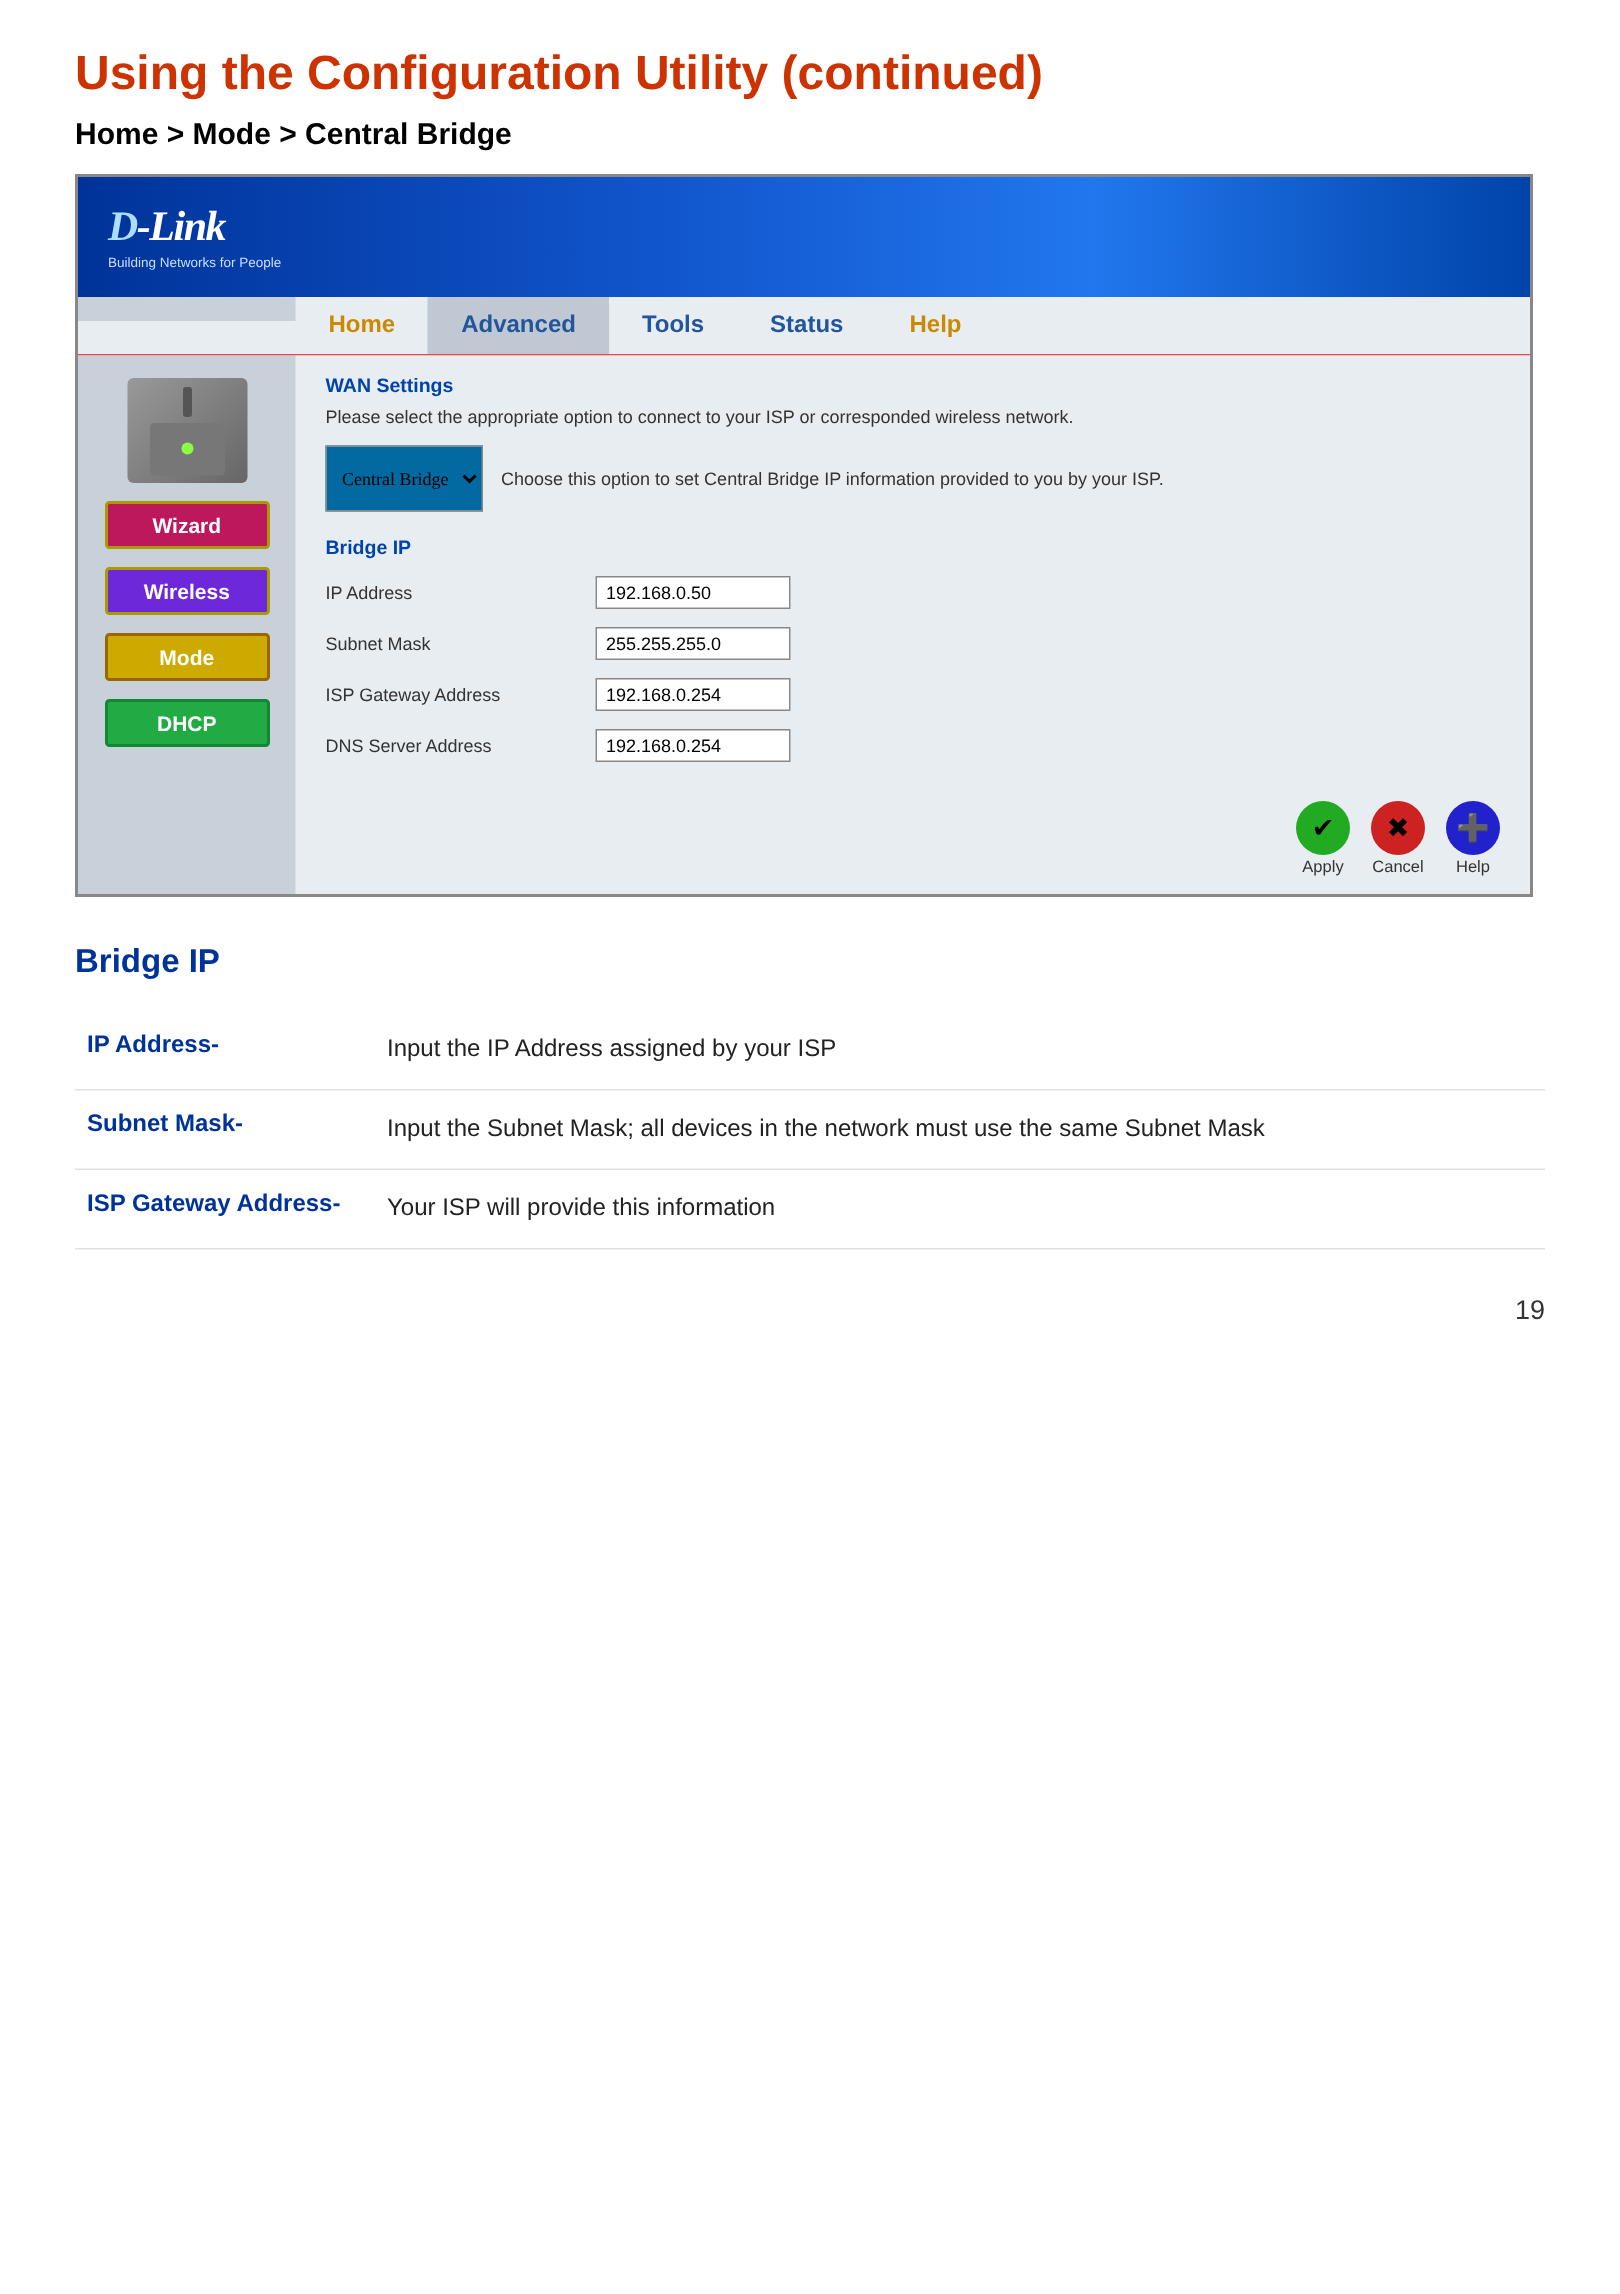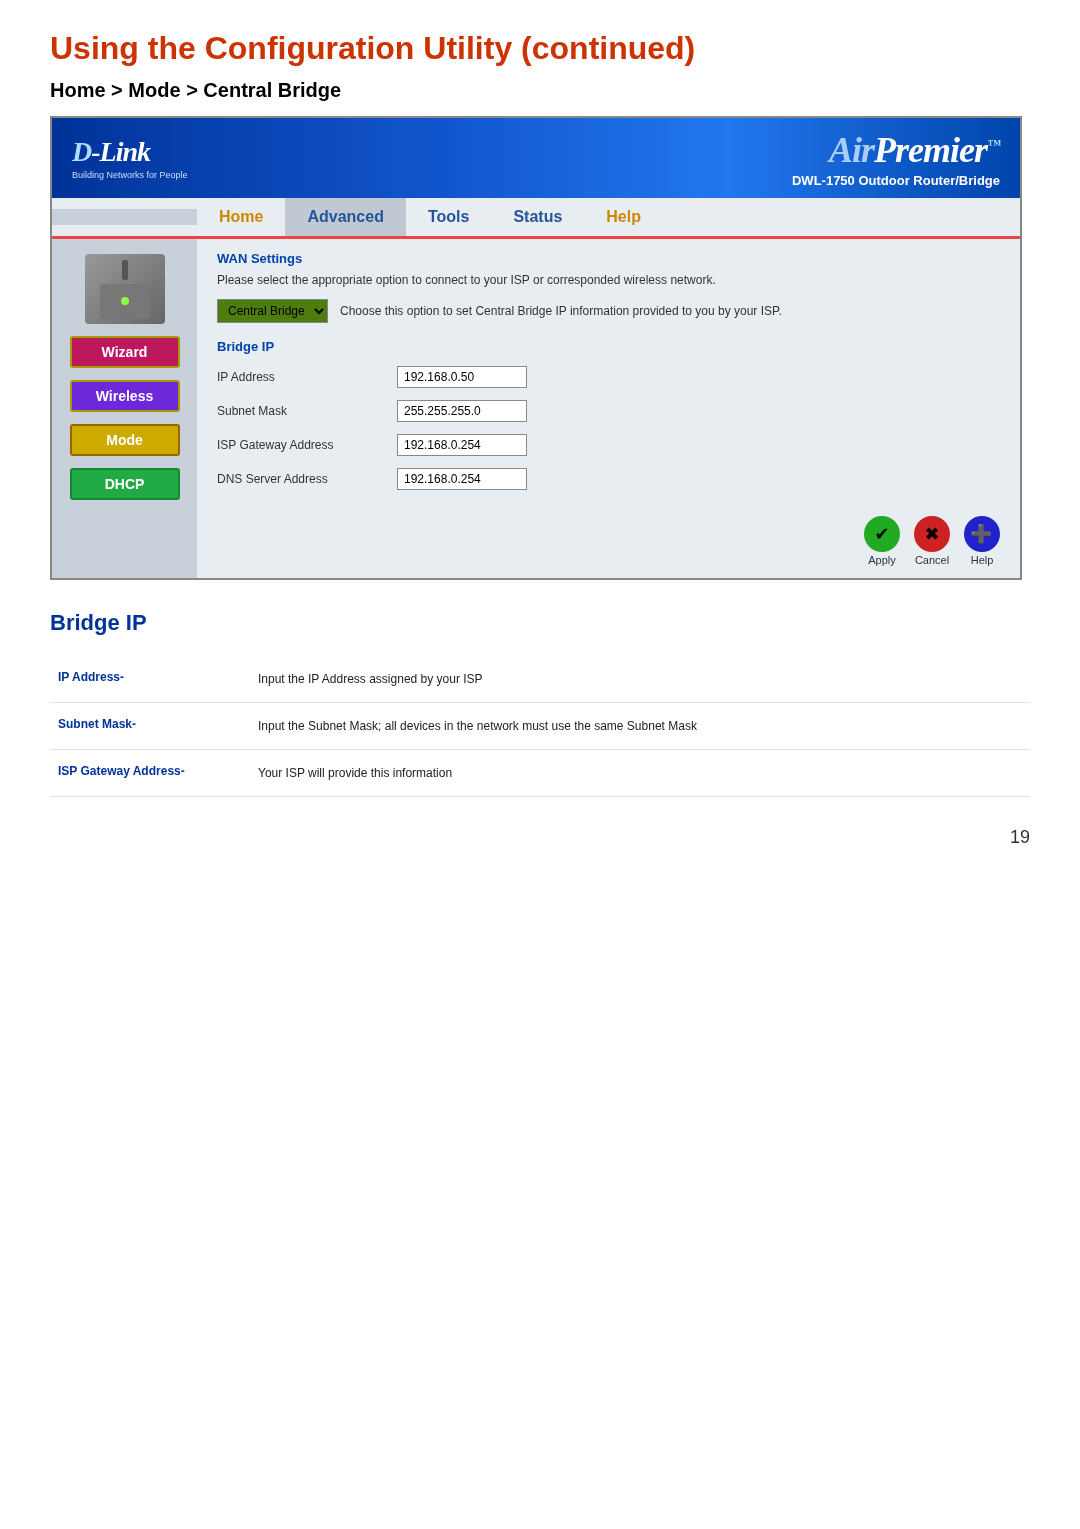--- a/index.html
+++ b/index.html
@@ -87,23 +87,23 @@
     }
     .dwl-model span {
       font-weight: bold;
       color: white;
     }
 
     
     .router-nav {
       background: #e8edf2;
       display: flex;
-      align-items: center;
+      align-items: flex-start;
       padding: 0;
-      border-bottom: 3px solid #ef4444;
+      border-bottom: 1px solid #ef4444;
     }
 
     .router-nav .nav-left {
       background: #c8d0da;
       width: 145px;
       padding: 8px 0;
       display: flex;
       align-items: center;
       justify-content: center;
     }
@@ -173,24 +173,25 @@
     }
 
     .wan-select-row {
       display: flex;
       align-items: center;
       gap: 12px;
       margin-bottom: 16px;
     }
 
     .wan-select-row select {
-      padding: 3px 6px;
+      padding: 13px 6px;
       font-size: 12px;
       border: 1px solid #888;
-      background: #4d7c0f;
+      background: #0369a1;
+      font-family: Liberation Serif, serif;
     }
 
     .wan-select-desc {
       font-size: 12px;
       color: #333;
       flex: 1;
     }
 
     .bridge-ip-title {
       color: #0044aa;
@@ -268,21 +269,21 @@
       border-collapse: collapse;
     }
 
     .description-table tr {
       border-bottom: 1px solid #e0e0e0;
     }
 
     .description-table td {
       padding: 14px 8px;
       vertical-align: top;
-      font-size: 12px;
+      font-size: 16px;
     }
 
     .desc-term {
       font-weight: bold;
       color: #003399;
       width: 200px;
       white-space: nowrap;
     }
 
     .desc-def {
@@ -343,28 +344,20 @@
 <h2 class="section-heading">Home &gt; Mode &gt; Central Bridge</h2>
 
 <div class="router-frame">
 
   <div class="router-header">
     <div class="dlink-logo">
       <div class="dlink-logo-text">
         <span>D</span>-Link
       </div>
       <div class="dlink-tagline">Building Networks for People</div>
-    </div>
-    <div class="airpremier-logo">
-      <div class="airpremier-text">
-        <span class="air">Air</span><span style="color:white; font-weight:900;">Premier</span><sup style="font-size:14px;color:#aaddff;">™</sup>
-      </div>
-      <div class="dwl-model">
-        <span>DWL-1750</span>&nbsp;<span>Outdoor Router/Bridge</span>
-      </div>
     </div>
   </div>
 
   <div class="router-nav">
     <div class="nav-left"></div>
     <div class="nav-tab home">Home</div>
     <div class="nav-tab advanced">Advanced</div>
     <div class="nav-tab tools">Tools</div>
     <div class="nav-tab status">Status</div>
     <div class="nav-tab help">Help</div>

